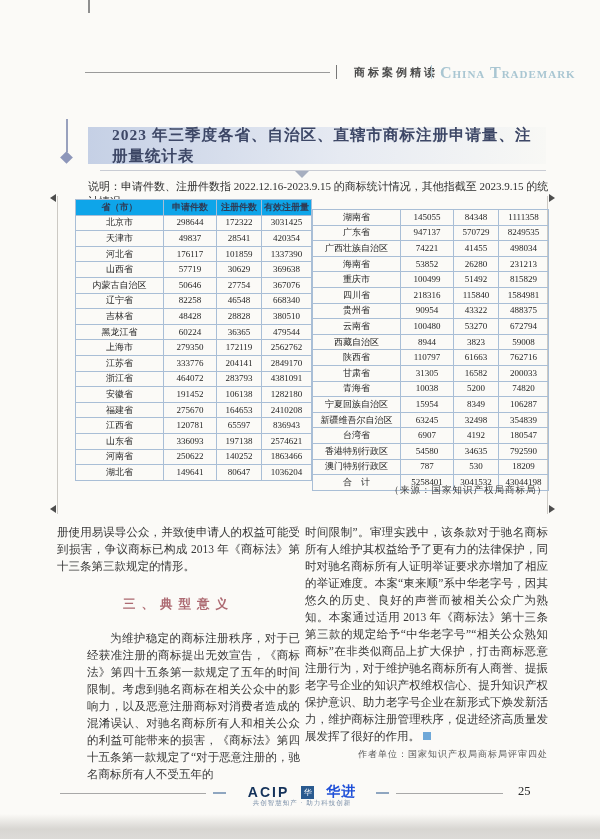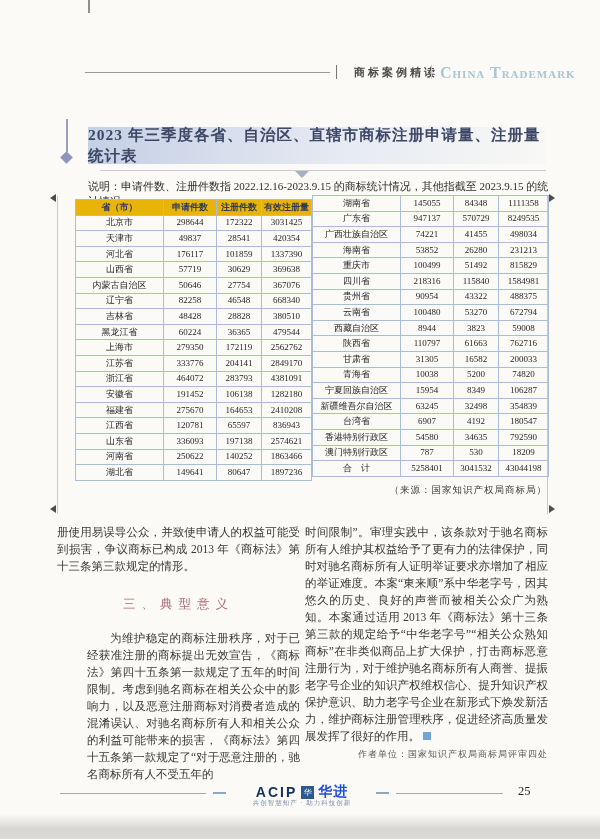--- a/index.html
+++ b/index.html
@@ -16,61 +16,61 @@
   .hdr-bar1 { position:absolute; left:336px; top:2px; width:1px; height:14px; background:#777; }
   .hdr-cn { position:absolute; left:354px; top:2px; font-size:11px; letter-spacing:3px; color:#4a4a4a; font-weight:bold; }
   .hdr-bar2 { position:absolute; left:431px; top:2px; width:1px; height:14px; background:#b5cdd8; }
   .hdr-en { position:absolute; left:440px; top:1px; font-size:16px; color:#a9c6d2; font-variant:small-caps; letter-spacing:1px; font-weight:bold; }
 
   
   .deco-line { position:absolute; left:66px; top:119px; width:2px; height:33px; background:#99a1bd; }
   .deco-diamond { position:absolute; left:62px; top:153px; width:9px; height:9px; background:#8d96ba; transform:rotate(45deg); }
   .title-bar { position:absolute; left:88px; top:127px; width:458px; height:37px;
       background:linear-gradient(90deg,#c5d0e5 0%, #e6eaf2 55%, #f8f8f5 100%);
-      display:flex; align-items:center; justify-content:center; }
+      display:flex; align-items:center; justify-content:center;padding-left:24px; }
   .title-bar span { font-size:15.5px; font-weight:bold; color:#3d4766; letter-spacing:1px; }
   .title-underline { position:absolute; left:100px; top:170px; width:446px; height:1px; background:#c9ccd4; }
   .title-caret { position:absolute; left:295px; top:171px; width:0; height:0;
       border-left:7px solid transparent; border-right:7px solid transparent; border-top:7px solid #a7afc0; }
   .table-note { position:absolute; left:88px; top:179px; width:470px; font-size:11px; color:#2e2e2e; }
 
   
   .frame-l { position:absolute; left:57px; top:196px; width:1px; height:318px; background:#ccc9c4; }
   .frame-r { position:absolute; left:547px; top:196px; width:1px; height:318px; background:#ccc9c4; }
   .cm { position:absolute; width:0; height:0; }
   .cm-tl { left:50px; top:194px; border-top:4px solid transparent; border-bottom:4px solid transparent; border-right:6px solid #4d4d4d; }
   .cm-tr { left:549px; top:194px; border-top:4px solid transparent; border-bottom:4px solid transparent; border-left:6px solid #4d4d4d; }
   .cm-bl { left:50px; top:505px; border-top:4px solid transparent; border-bottom:4px solid transparent; border-right:6px solid #4d4d4d; }
   .cm-br { left:549px; top:505px; border-top:4px solid transparent; border-bottom:4px solid transparent; border-left:6px solid #4d4d4d; }
 
   
   table.stat { border-collapse:collapse; table-layout:fixed; position:absolute; width:236px; font-size:9px; }
   table.stat td, table.stat th { border:1px solid #a9bed6; text-align:center; height:15.6px; line-height:13px;
       padding:0 1px; color:#1f1f1f; overflow:hidden; white-space:nowrap; }
-  table.stat thead th { background:#eab308; color:#2f3b55; font-weight:bold; }
+  table.stat thead th { background:#0ea5e9; color:#2f3b55; font-weight:bold; }
   #tableLeft { left:75px; top:199px; }
-  #tableRight { left:312px; top:195px;border-radius:22px; }
+  #tableRight { left:312px; top:209px;border-radius:22px; }
   .src-note { position:absolute; left:300px; top:484px; width:247px; text-align:right; font-size:9.5px; color:#3b3b3b; letter-spacing:1px; }
 
   
   .col { position:absolute; top:524px; font-size:11.5px; line-height:17px; color:#383838; text-align:justify; }
   .col-left { left:57px; width:243px; }
   .col-right { left:305px; width:243px; }
-  .sec-heading { text-align:center; color:#ad6a72; font-weight:normal; font-size:12.5px; letter-spacing:6px;
+  .sec-heading { text-align:center; color:#ad6a72; font-weight:bold; font-size:12.5px; letter-spacing:6px;
       margin-top:21px; margin-bottom:17px; }
   .indent { text-indent:2em;margin-left:30px; }
   .end-mark { display:inline-block; width:8px; height:8px; background:#6fa8d8; margin-left:3px; }
   .author-note { text-align:right; font-size:9px; color:#5a5a5a; margin-top:1px; letter-spacing:1px; }
 
   
   .ftr-line-l { position:absolute; left:60px; top:793px; width:146px; height:1px; background:#a8a8a8; }
   .ftr-line-r { position:absolute; left:396px; top:793px; width:107px; height:1px; background:#a8a8a8; }
   .ftr-dash-l { position:absolute; left:213px; top:792px; width:13px; height:2px; background:#8fa6c0; }
   .ftr-dash-r { position:absolute; left:376px; top:792px; width:13px; height:2px; background:#8fa6c0; }
-  .ftr-logo { position:absolute; left:232px; top:783px; width:140px; display:flex; align-items:center; justify-content:center; gap:4px; }
+  .ftr-logo { position:absolute; left:232px; top:783px; width:140px; display:flex; align-items:center; justify-content:center; gap:12px; }
   .ftr-acip { font-family:"Liberation Sans","DejaVu Sans",sans-serif; font-weight:bold; font-size:14px; letter-spacing:2px; color:#14325a; }
   .ftr-icon { width:13px; height:13px; background:#2a5a8f; color:#fff; font-size:8px; line-height:13px; text-align:center; }
   .ftr-cn { font-weight:bold; font-size:14px; color:#1d4ed8; letter-spacing:1px; }
   .ftr-tagline { position:absolute; left:212px; top:799px; width:180px; text-align:center; font-size:6.5px; color:#7a8fa8; letter-spacing:1px; }
   .page-num { position:absolute; left:518px; top:784px; font-size:12.5px; font-weight:normal; color:#2a2a2a; }
 </style>
 </head>
 <body>
 
 <div class="page"></div>
@@ -210,21 +210,21 @@
       <tr>
         <td>河南省</td>
         <td>250622</td>
         <td>140252</td>
         <td>1863466</td>
       </tr>
       <tr>
         <td>湖北省</td>
         <td>149641</td>
         <td>80647</td>
-        <td>1897236</td>
+        <td>1036204</td>
       </tr>
     </tbody>
 </table>
 
 <table class="stat" id="tableRight">
   <colgroup>
       <col style="width:88px">
       <col style="width:53px">
       <col style="width:45px">
       <col style="width:50px">

